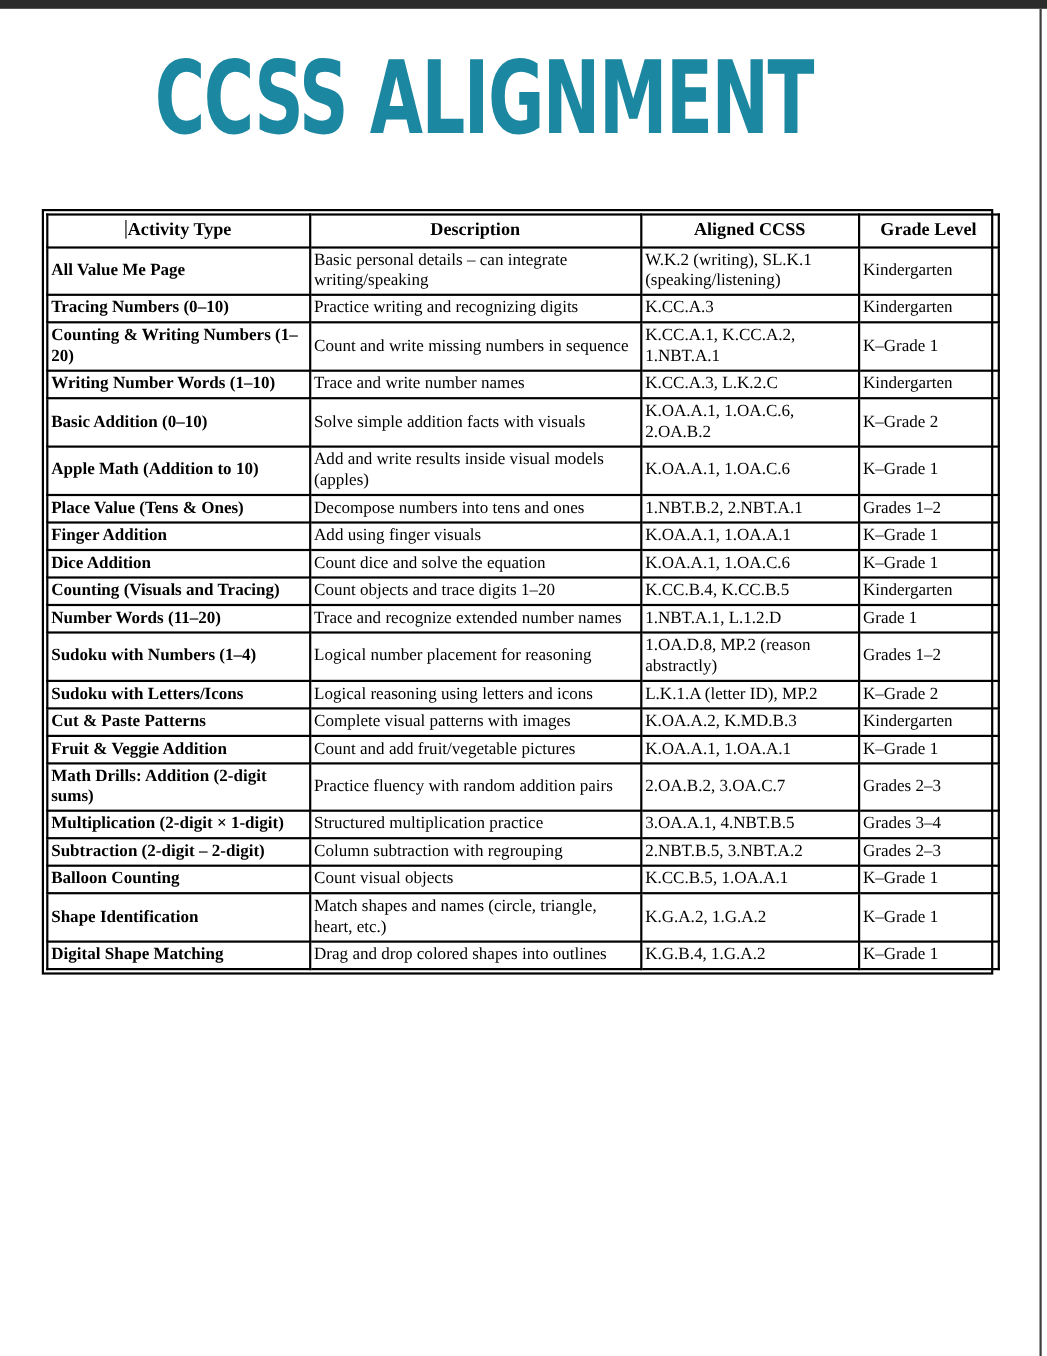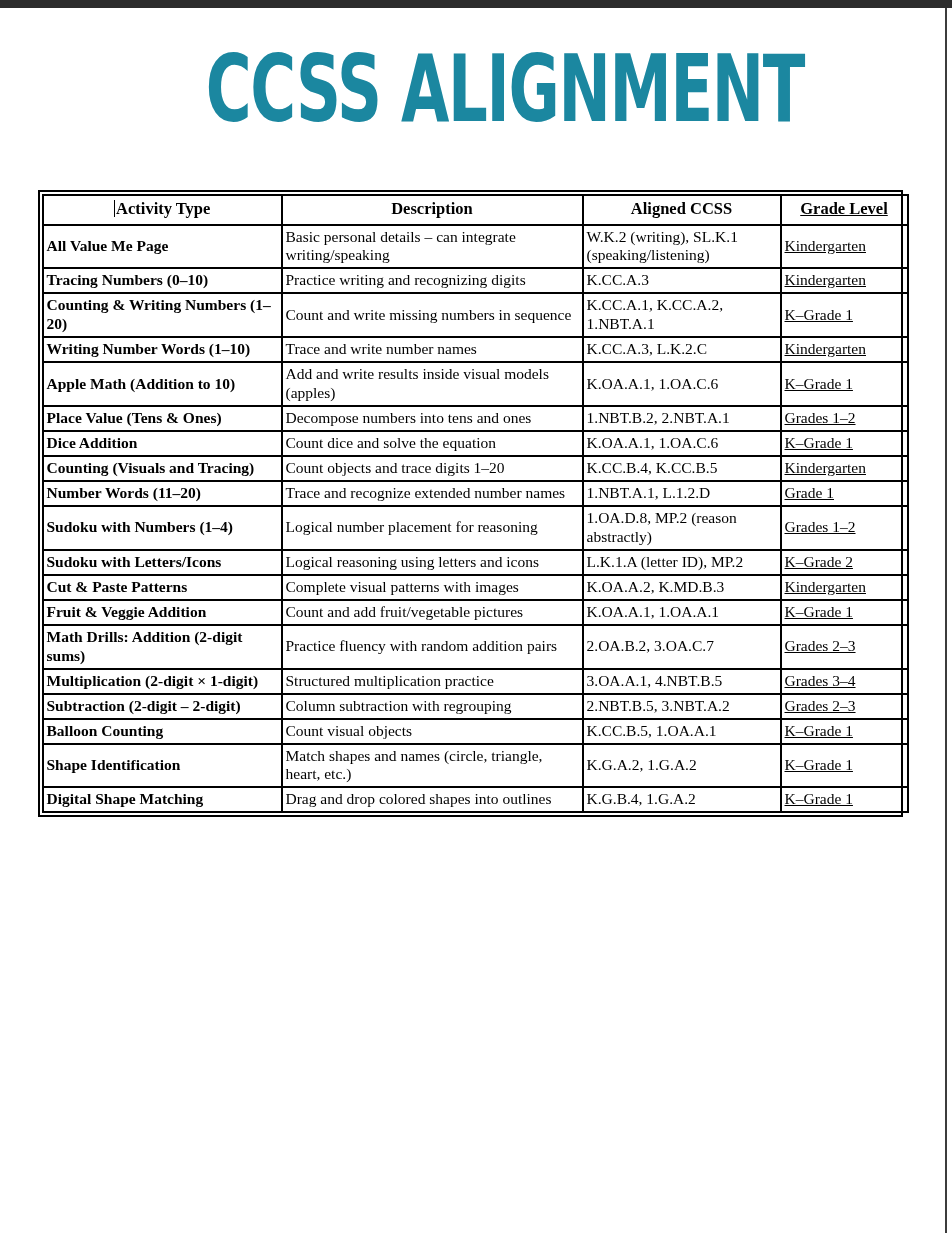--- a/index.html
+++ b/index.html
@@ -26,21 +26,21 @@
   .page-edge-line {
     position: absolute;
     top: 8px; left: 945px;
     width: 2px; height: 1225px;
     background: #3c3c3c;
   }
   .title-wrap {
     position: absolute;
     top: 44px; left: 0;
     width: 945px;
-    text-align: right;
+    text-align: left;
   }
   .title {
     display: inline-block;
     font-family: "DejaVu Sans", sans-serif;
     font-weight: bold;
     font-size: 92px;
     line-height: 1.0;
     color: #1b87a0;
     letter-spacing: -2px;
     transform: scaleX(0.68);
@@ -74,21 +74,20 @@
     font-size: 16.5px;
     font-weight: bold;
     text-align: center;
     height: 24px;
   }
   table.ccss tr { height: 25px; }
   td.col-activity { font-weight: bold; }
   
   th.col-grade, td.col-grade {
     border-left: 6px double #000;
-    text-decoration: underline;
   }
   .cursor-bar {
     display: inline-block;
     width: 1.5px;
     height: 17px;
     background: #000;
     vertical-align: -3px;
     margin-right: 1px;
   }
 </style>
@@ -143,35 +142,47 @@
             <td class="col-grade">K–Grade 1</td>
           </tr>
 
           <tr>
             <td class="col-activity">Writing Number Words (1–10)</td>
             <td class="col-desc">Trace and write number names</td>
             <td class="col-ccss">K.CC.A.3, L.K.2.C</td>
             <td class="col-grade">Kindergarten</td>
           </tr>
 
+          <tr>
+            <td class="col-activity">Basic Addition (0–10)</td>
+            <td class="col-desc">Solve simple addition facts with visuals</td>
+            <td class="col-ccss">K.OA.A.1, 1.OA.C.6, 2.OA.B.2</td>
+            <td class="col-grade">K–Grade 2</td>
+          </tr>
 
           <tr>
             <td class="col-activity">Apple Math (Addition to 10)</td>
             <td class="col-desc">Add and write results inside visual models (apples)</td>
             <td class="col-ccss">K.OA.A.1, 1.OA.C.6</td>
             <td class="col-grade">K–Grade 1</td>
           </tr>
 
           <tr>
             <td class="col-activity">Place Value (Tens &amp; Ones)</td>
             <td class="col-desc">Decompose numbers into tens and ones</td>
             <td class="col-ccss">1.NBT.B.2, 2.NBT.A.1</td>
             <td class="col-grade">Grades 1–2</td>
           </tr>
 
+          <tr>
+            <td class="col-activity">Finger Addition</td>
+            <td class="col-desc">Add using finger visuals</td>
+            <td class="col-ccss">K.OA.A.1, 1.OA.A.1</td>
+            <td class="col-grade">K–Grade 1</td>
+          </tr>
 
           <tr>
             <td class="col-activity">Dice Addition</td>
             <td class="col-desc">Count dice and solve the equation</td>
             <td class="col-ccss">K.OA.A.1, 1.OA.C.6</td>
             <td class="col-grade">K–Grade 1</td>
           </tr>
 
           <tr>
             <td class="col-activity">Counting (Visuals and Tracing)</td>

